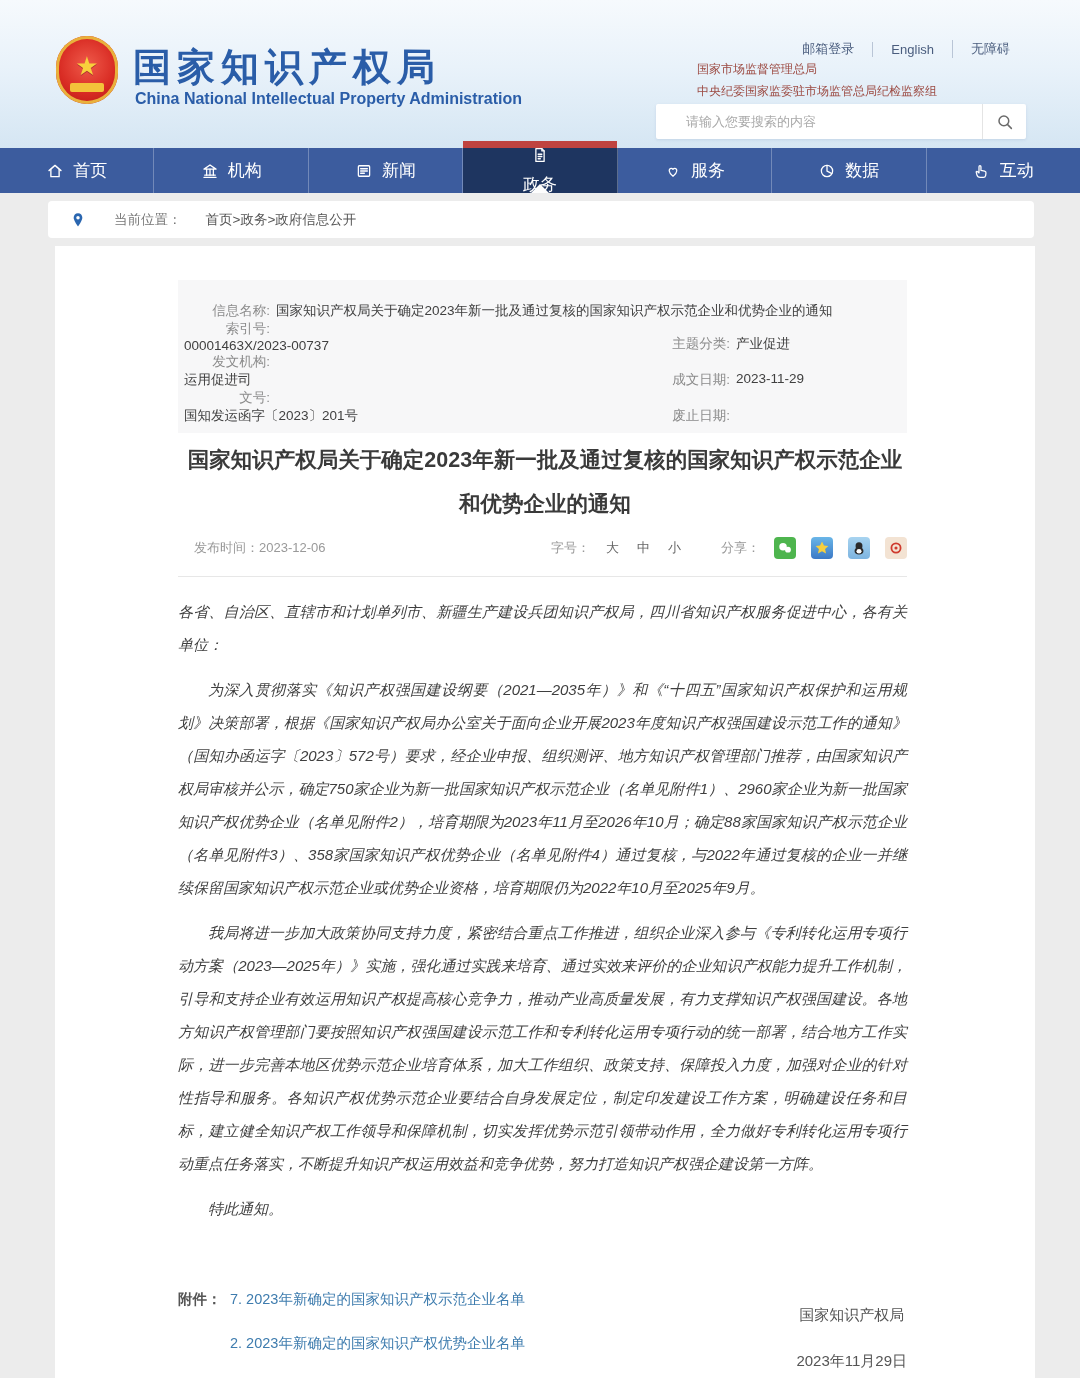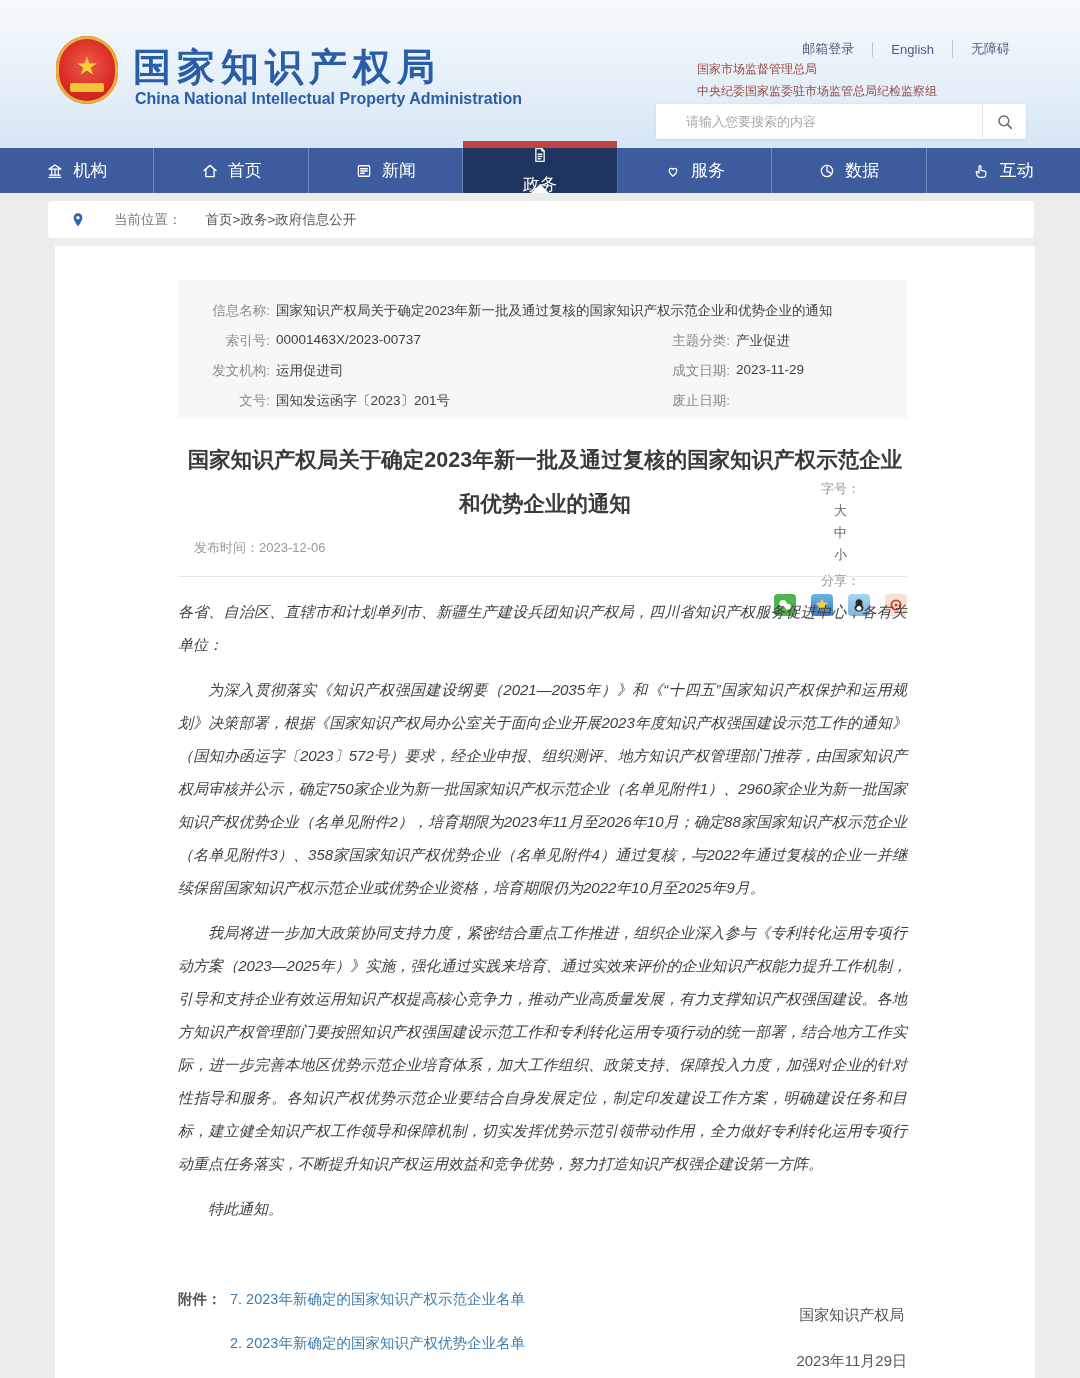--- a/index.html
+++ b/index.html
@@ -94,36 +94,36 @@
   .main-card {
     position:absolute; top:246px; left:55px; width:980px; height:1132px;
     background:#fff;
   }
   .info-table {
     position:absolute; left:123px; top:34px; width:729px;
     background:#f7f7f8; padding:10px 0 8px 0; font-size:13.5px;
   }
   .itrow { display:flex; min-height:30px; align-items:flex-end; }
   .itcell { display:flex; align-items:flex-start; }
-  .itcell.c1 { width:470px; }
+  .itcell.c1 { width:470px;flex-direction:column; }
   .itcell.c2 { flex:1; }
   .itlabel { width:92px; text-align:right; color:#8b8b8b; flex:none; }
   .itlabel.w2 { width:82px; }
   .itvalue { color:#404040; padding-left:6px; }
 
   .article-title {
     position:absolute; left:0; width:980px; top:192px; text-align:center;
     font-size:21.5px; font-weight:bold; color:#3a3a3a; line-height:44px;
   }
   .meta-row {
     position:absolute; left:123px; top:288px; width:729px; height:28px;
     display:flex; align-items:center; font-size:13px; color:#999;
   }
   .meta-row .pub { white-space:nowrap;margin-left:16px; }
-  .meta-right { margin-left:auto; display:flex; align-items:center; gap:4px;flex-direction:column; }
+  .meta-right { margin-left:auto; display:flex; align-items:center; gap:14px; }
   .fs-opt { color:#666; cursor:pointer; padding:0 2px; }
   .share-icons { display:flex; gap:15px; align-items:center; }
   .share-ic { width:22px; height:22px; border-radius:4px; cursor:pointer; display:flex; align-items:center; justify-content:center; }
   .share-ic.wechat { background:#4eb54e; }
   .share-ic.qzone { background:linear-gradient(180deg,#6ab6e8,#3b79c6); }
   .share-ic.qq { background:linear-gradient(180deg,#a8d4f0,#7db4e0); }
   .share-ic.weibo { background:#f3e3d3; }
   .meta-divider {
     position:absolute; left:123px; top:330px; width:729px; height:1px; background:#e7e7e7;
   }
@@ -176,37 +176,37 @@
         <circle cx="10.5" cy="10.5" r="6.5" fill="none" stroke="#6b6b6b" stroke-width="2"></circle>
         <path d="M15.5 15.5 L20.5 20.5" stroke="#6b6b6b" stroke-width="2" stroke-linecap="round"></path>
       </svg>
     </div>
   </div>
 </div>
 
 <div class="nav">
   <div class="nav-item">
     <span class="nicon">
+      <svg width="18" height="18" viewBox="0 0 24 24" fill="none" stroke="#fff" stroke-width="1.8" stroke-linecap="round" stroke-linejoin="round">
+        <path d="M4 11.5 L12 4.5 L20 11.5"></path>
+          <path d="M6.5 10 V19.5 H17.5 V10"></path>
+      </svg>
+    </span>
+    <span>首页</span>
+  </div>
+  <div class="nav-item">
+    <span class="nicon">
       <svg width="18" height="18" viewBox="0 0 24 24" fill="none" stroke="#fff" stroke-width="1.7" stroke-linecap="round" stroke-linejoin="round">
         <path d="M4 20.5h16"></path>
           <path d="M5 17.5h14"></path>
           <path d="M7.5 9.5v8 M12 9.5v8 M16.5 9.5v8"></path>
           <path d="M4 9.5h16 L12 4 Z"></path>
       </svg>
     </span>
     <span>机构</span>
-  </div>
-  <div class="nav-item">
-    <span class="nicon">
-      <svg width="18" height="18" viewBox="0 0 24 24" fill="none" stroke="#fff" stroke-width="1.8" stroke-linecap="round" stroke-linejoin="round">
-        <path d="M4 11.5 L12 4.5 L20 11.5"></path>
-          <path d="M6.5 10 V19.5 H17.5 V10"></path>
-      </svg>
-    </span>
-    <span>首页</span>
   </div>
   <div class="nav-item">
     <span class="nicon">
       <svg width="18" height="18" viewBox="0 0 24 24" fill="none" stroke="#fff" stroke-width="1.7" stroke-linecap="round">
         <rect x="4.5" y="5" width="15" height="14" rx="1.2"></rect>
           <path d="M7.5 9h9 M7.5 12h9 M7.5 15h5"></path>
       </svg>
     </span>
     <span>新闻</span>
   </div>

